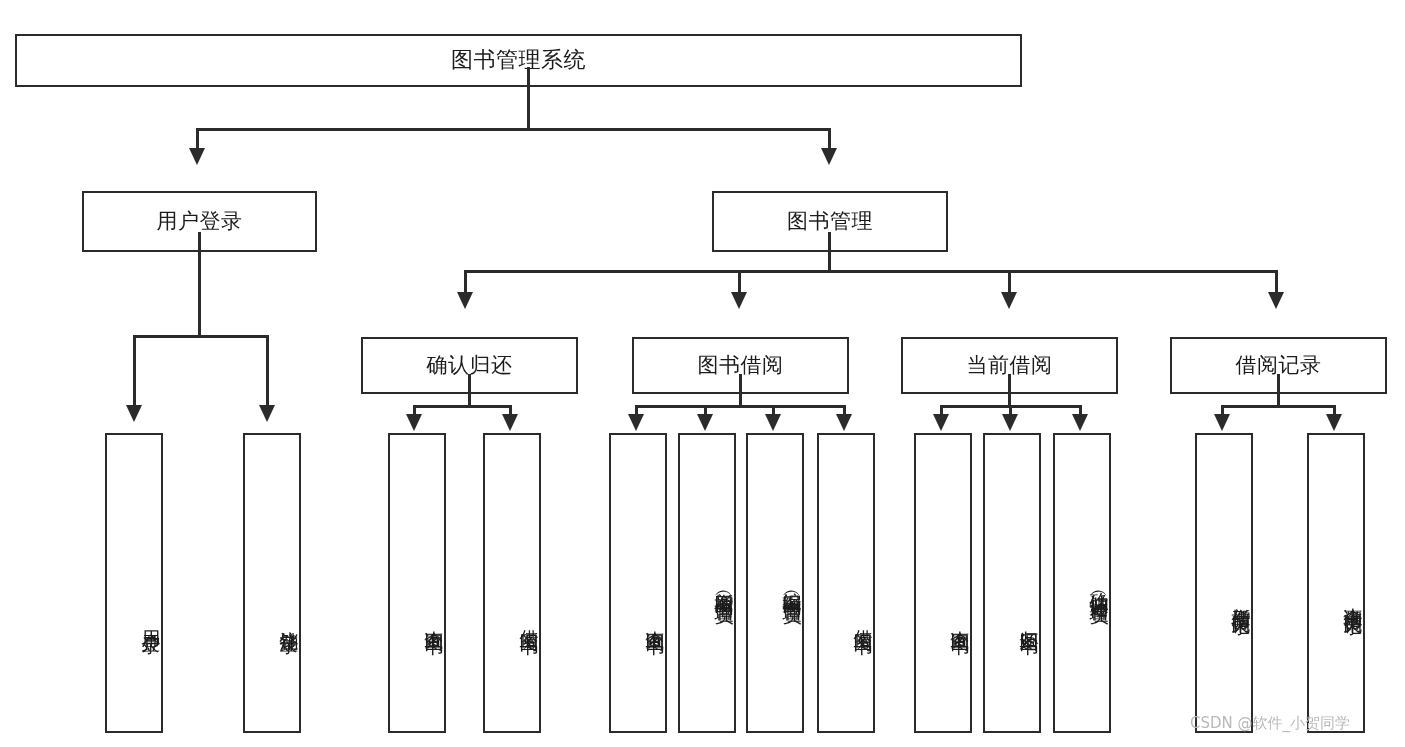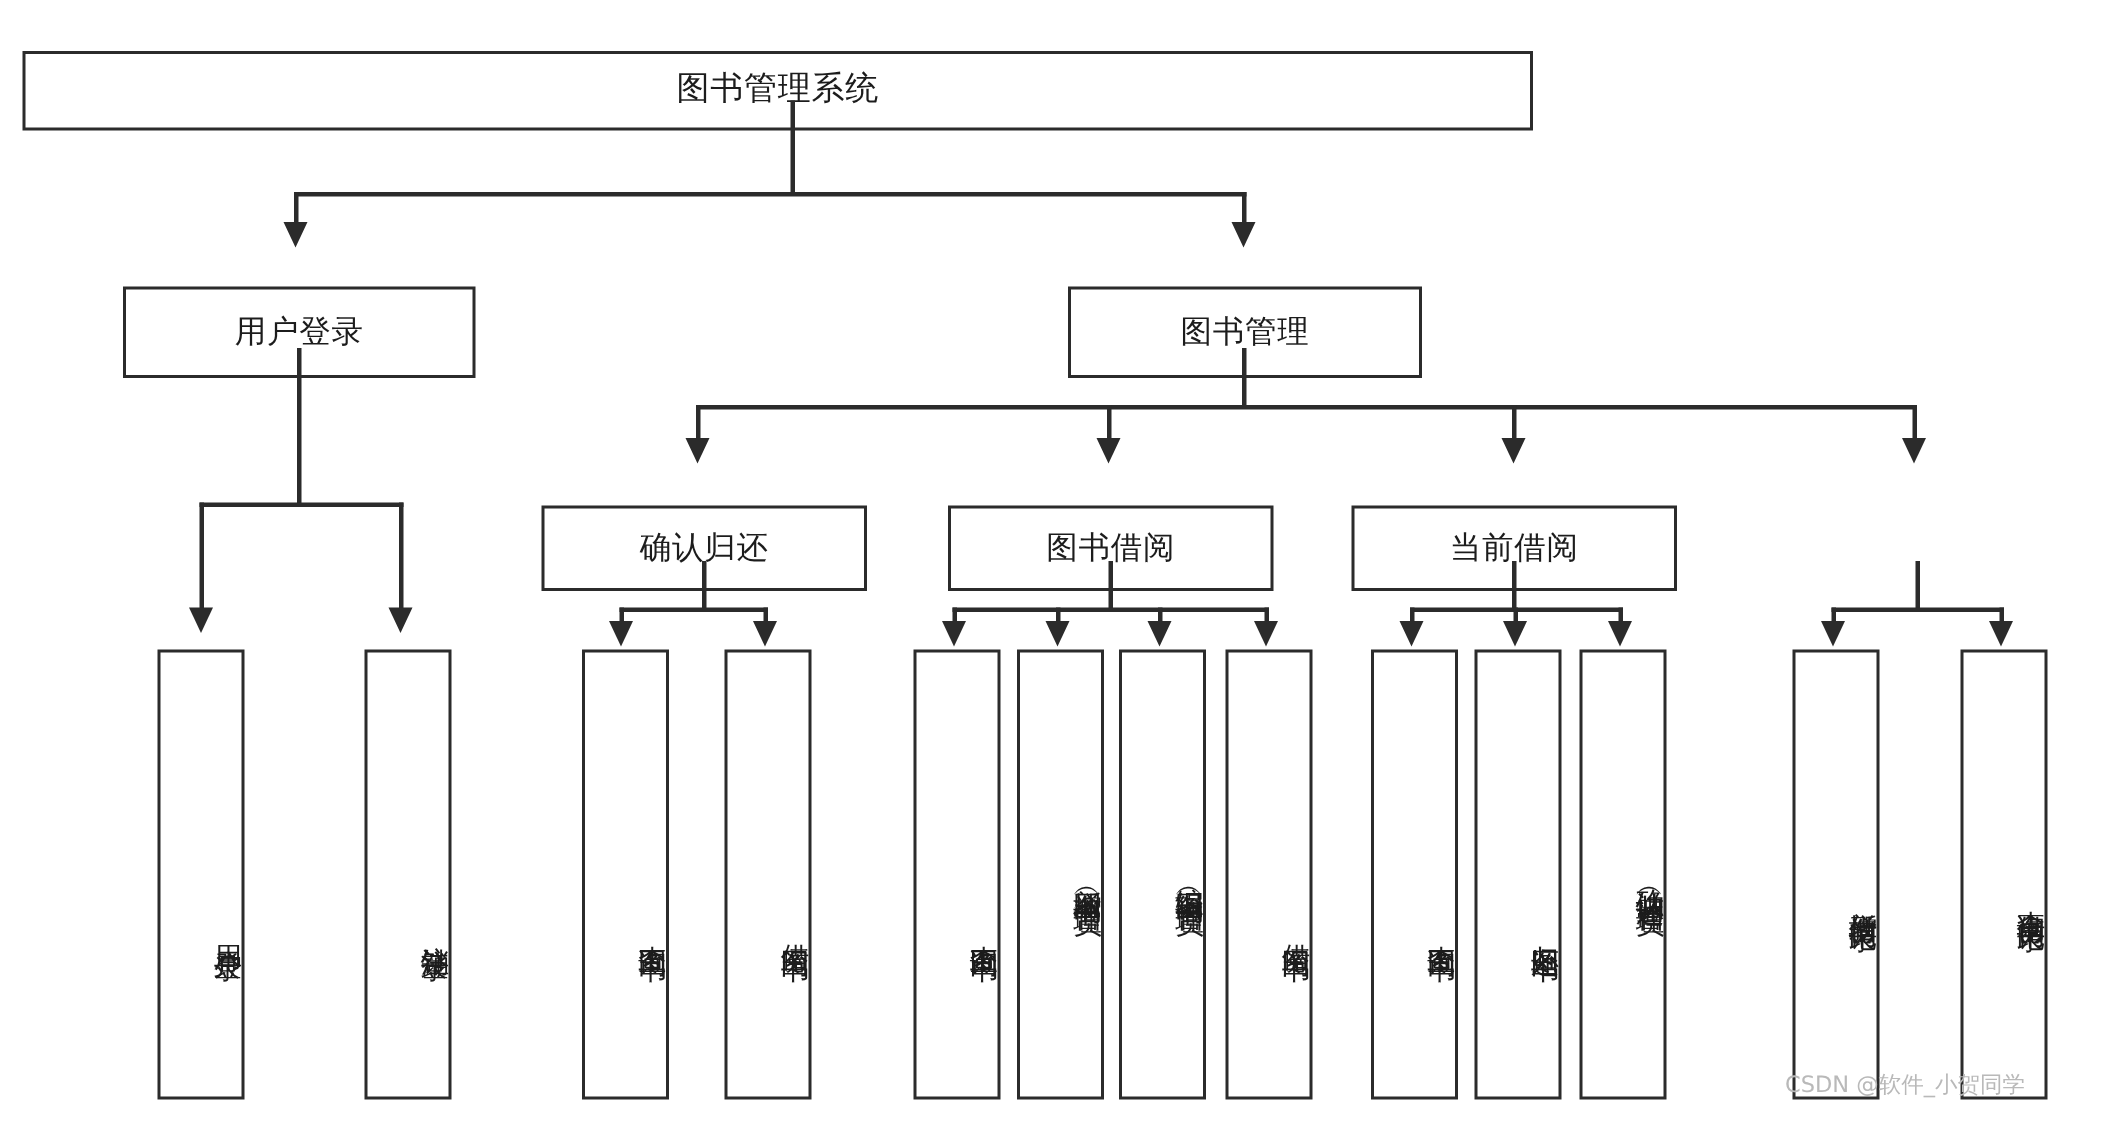--- a/index.html
+++ b/index.html
@@ -120,20 +120,21 @@
 
   <div class="vline" style="left:1275px; top:270px; width:3px; height:24px;"></div>
   <div class="arrow" style="left:1268px; top:292px;"></div>
 
   <div class="node horiz" style="left:361px; top:317px; width:217px; height:57px;">确认归还</div>
 
   <div class="node horiz" style="left:632px; top:317px; width:217px; height:57px;text-align:right;">图书借阅</div>
 
   <div class="node horiz" style="left:901px; top:317px; width:217px; height:57px;">当前借阅</div>
 
+  <div class="node horiz" style="left:1170px; top:317px; width:217px; height:57px;">借阅记录</div>
 
   <div class="vline" style="left:468px; top:374px; width:3px; height:33px;"></div>
   <div class="hline" style="left:413px; top:405px; width:99px; height:3px;"></div>
   <div class="vline" style="left:413px; top:405px; width:3px; height:12px;"></div>
   <div class="arrow" style="left:406px; top:414px;"></div>
   <div class="vline" style="left:509px; top:405px; width:3px; height:12px;"></div>
   <div class="arrow" style="left:502px; top:414px;"></div>
 
   <div class="vline" style="left:739px; top:374px; width:3px; height:33px;"></div>
   <div class="hline" style="left:635px; top:405px; width:211px; height:3px;"></div>

